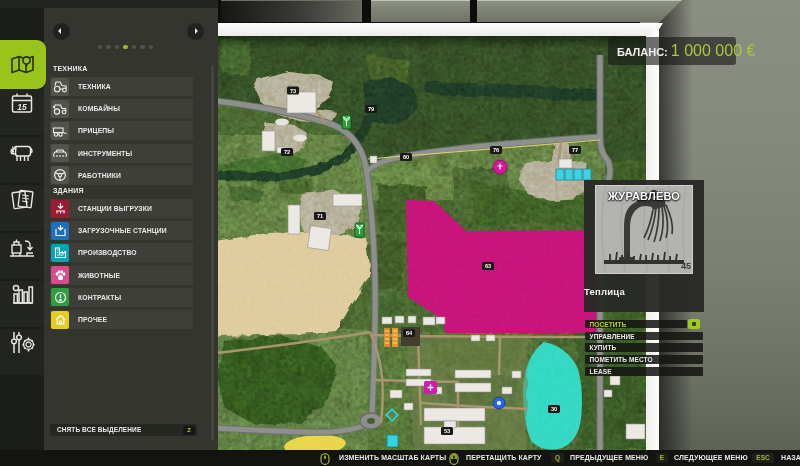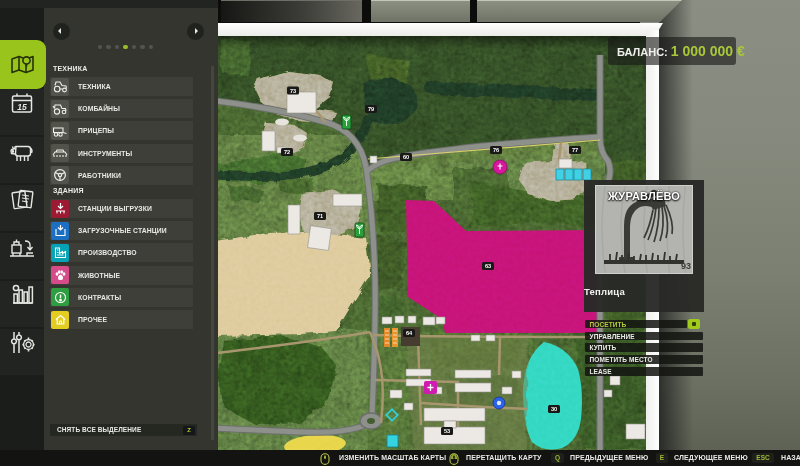--- a/index.html
+++ b/index.html
@@ -50,21 +50,21 @@
   #footrow { left:50px; top:424px; width:147px; height:12px; background:#252721; }
   #footrow .lb { position:absolute; left:7px; top:0; height:12px; line-height:12.5px; color:#e9e9e5;
      font-size:6.5px; font-weight:bold; letter-spacing:0.1px; }
   #zkey { position:absolute; left:133px; top:1.5px; width:12px; height:9px; background:#15161a;
      border-radius:2px; color:#b8cf2e; font-size:6px; font-weight:bold; text-align:center; line-height:9px; }
   #scrollbar { left:211px; top:66px; width:3px; height:374px; background:#45473f; }
   
   #balance { left:608px; top:37px; width:128px; height:28px; background:rgba(24,25,22,0.62);
      border-radius:3px; line-height:28px; padding-left:9px; white-space:nowrap; }
   #balance .l1 { color:#f0f0ee; font-size:11px; font-weight:bold;margin-top:43px; }
-  #balance .l2 { color:#a9c838; font-size:14px; font-weight:bold; }
+  #balance .l2 { color:#a9c838; font-size:16px; font-weight:normal; }
   
   #tip { left:584px; top:180px; width:120px; height:132px; background:rgba(41,42,39,0.96);
      border-radius:0; }
   #tipimg { position:absolute; left:11px; top:5px; width:98px; height:89px; background:#b3b3af;
      border:1px solid #cfcfcb; }
   #tipname { position:absolute; left:0; top:10px; width:120px; text-align:center; color:#ffffff;
      font-size:11px; font-weight:bold; letter-spacing:0.2px;
      text-shadow:0 1px 2px #000, 0 0 2px #000; }
   #tipnum { position:absolute; right:13px; top:81px; color:#3c3c38; font-size:9px; font-weight:bold; }
   #tipsub { position:absolute; left:0; top:106px; width:96px; text-align:left; color:#f2f2f0;
@@ -504,21 +504,21 @@
         <path d="M70,19 Q78,36 76,48"></path>
         <path d="M57,24 Q54,40 48,52"></path>
       </g>
       <g stroke="#32322e" stroke-width="1.8" fill="none">
         <path d="M14,74 L14,68 M20,74 L21,66 M26,74 L26,69 M32,74 L33,67 M38,74 L38,70 M44,74 L45,68 M50,74 L50,69 M56,74 L57,67 M62,74 L62,69 M68,74 L69,66 M74,74 L74,70 M80,74 L81,68"></path>
       </g>
       <rect x="8" y="74" width="80" height="4" fill="#32322e"></rect>
     </svg>
     </div>
     <div id="tipname">ЖУРАВЛЁВО</div>
-    <div id="tipnum">93</div>
+    <div id="tipnum">45</div>
     <div id="tipsub">Теплица</div>
   </div>
   <div class="abs arow" style="top:319.5px;width:102px;color:#b5ca3c;">ПОСЕТИТЬ</div>
   <div class="abs" id="abadge"></div>
   <div class="abs arow" style="top:331.5px;width:118px;">УПРАВЛЕНИЕ</div>
   <div class="abs arow" style="top:343.3px;width:118px;">КУПИТЬ</div>
   <div class="abs arow" style="top:355.1px;width:118px;">ПОМЕТИТЬ МЕСТО</div>
   <div class="abs arow" style="top:367.4px;width:118px;">LEASE</div>
   <div class="abs" id="bbar"></div>
   <svg class="abs" style="left:320px;top:452.5px;" width="10" height="12" viewBox="0 0 10 12">

